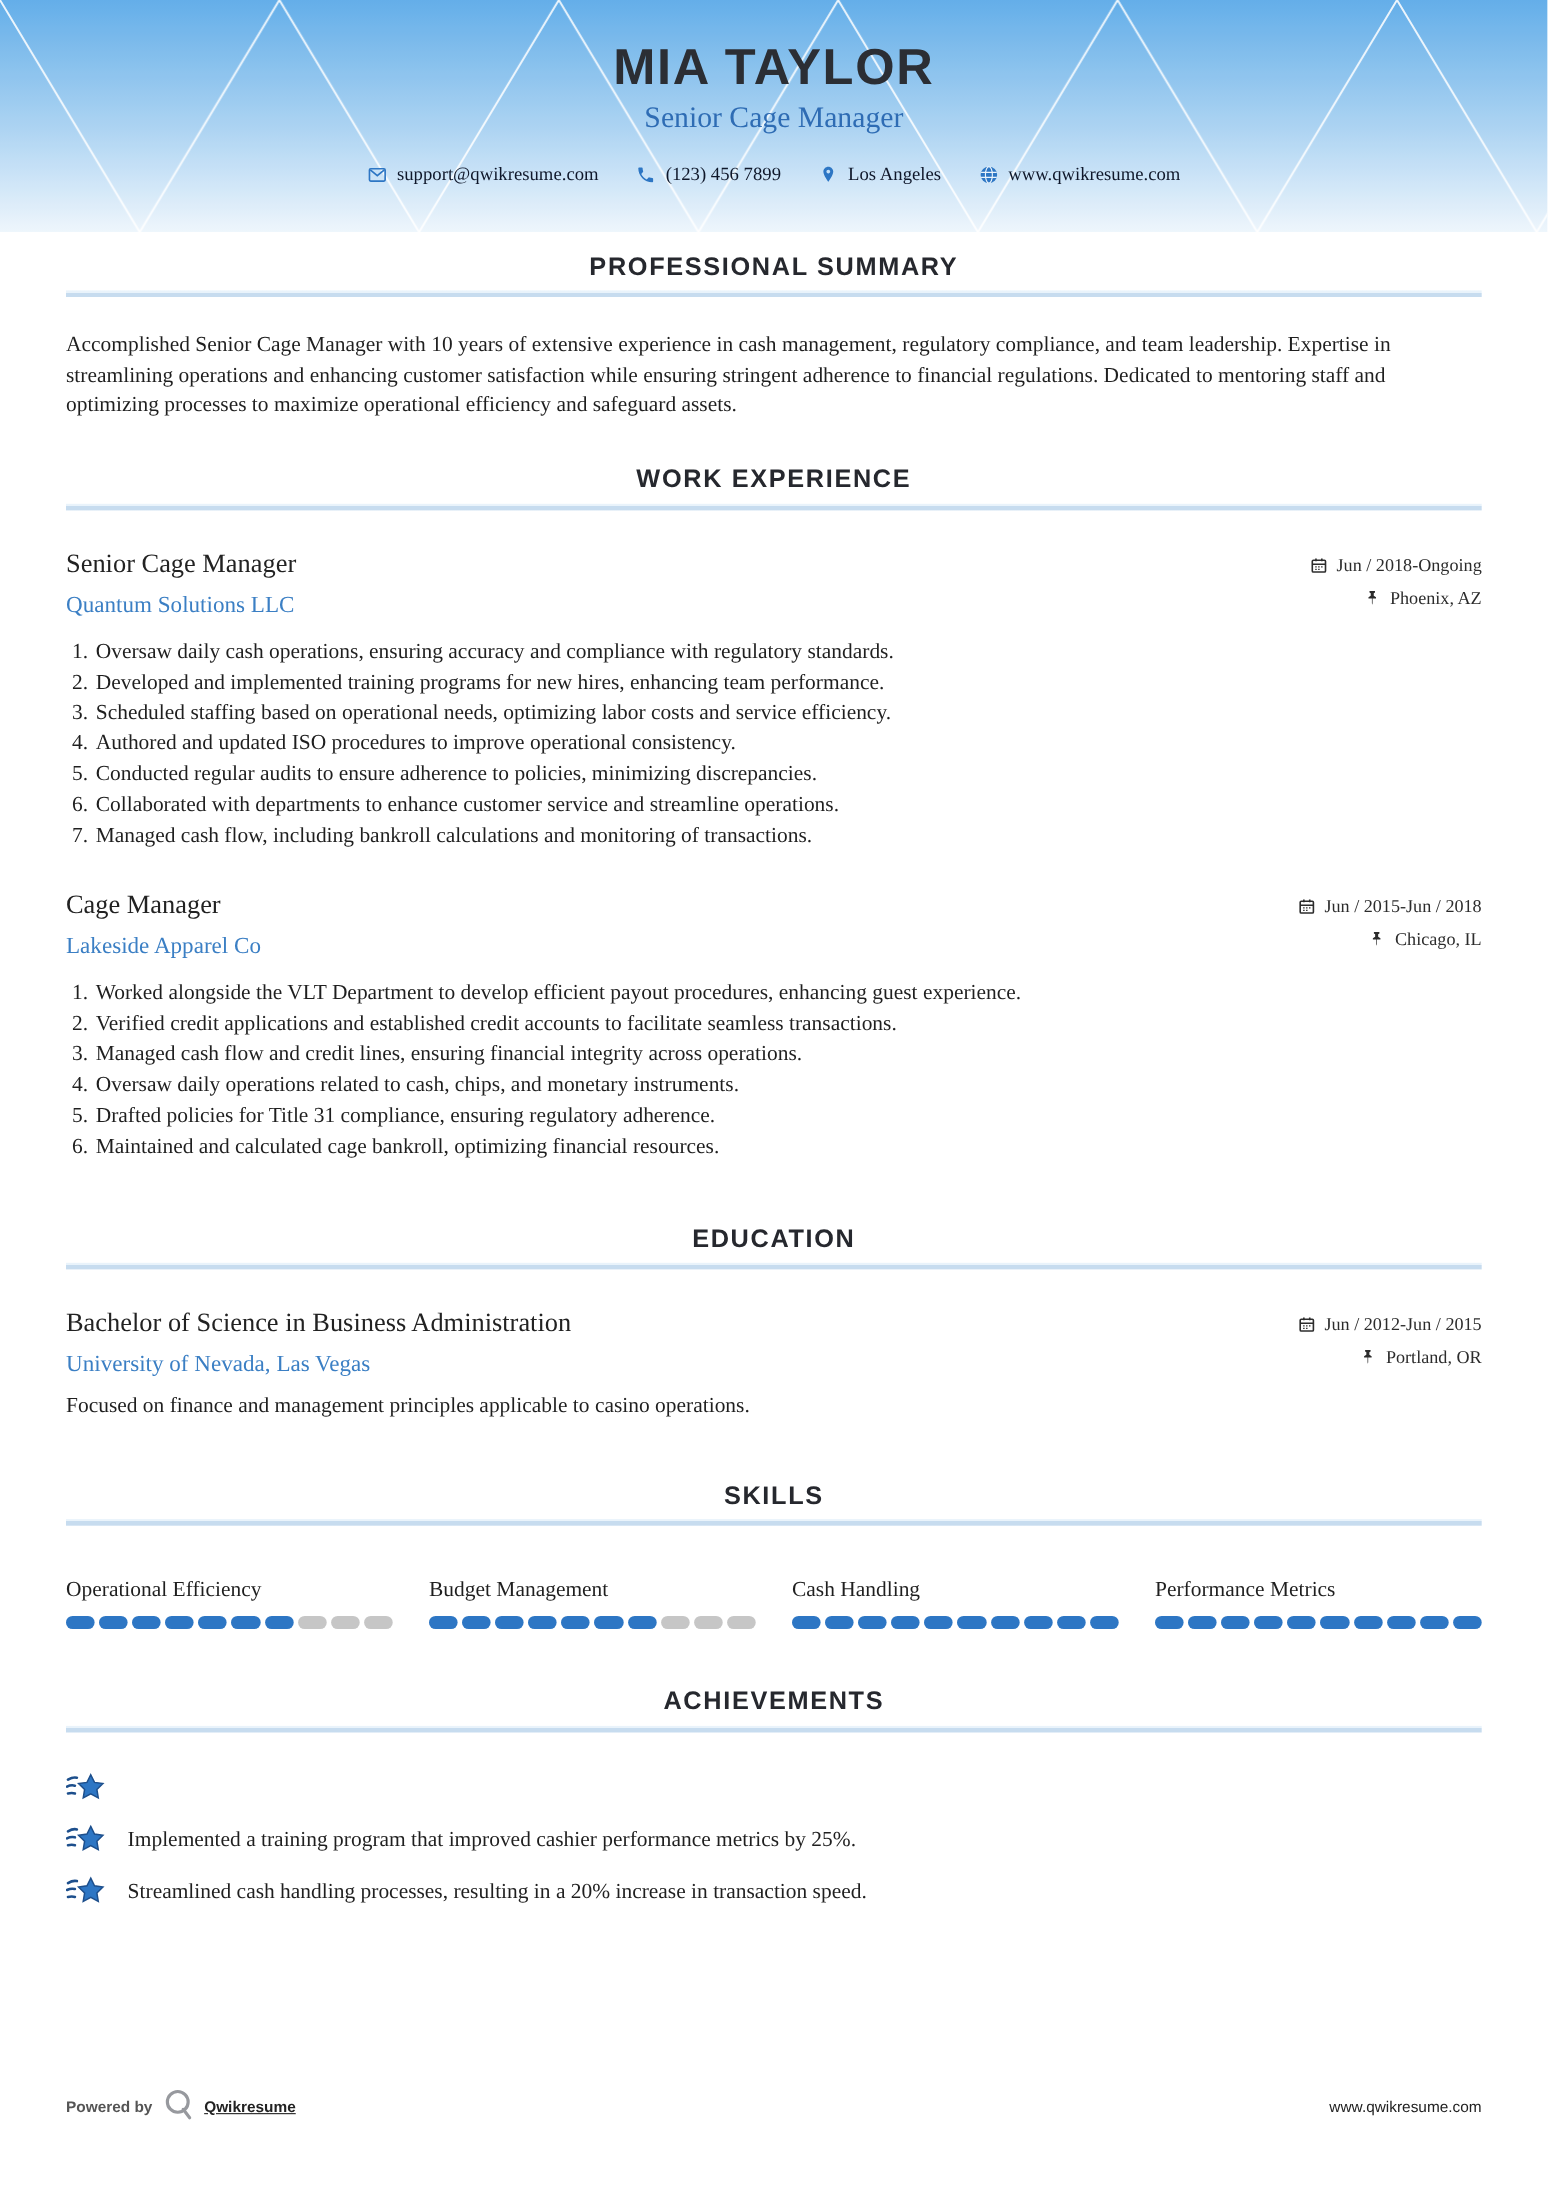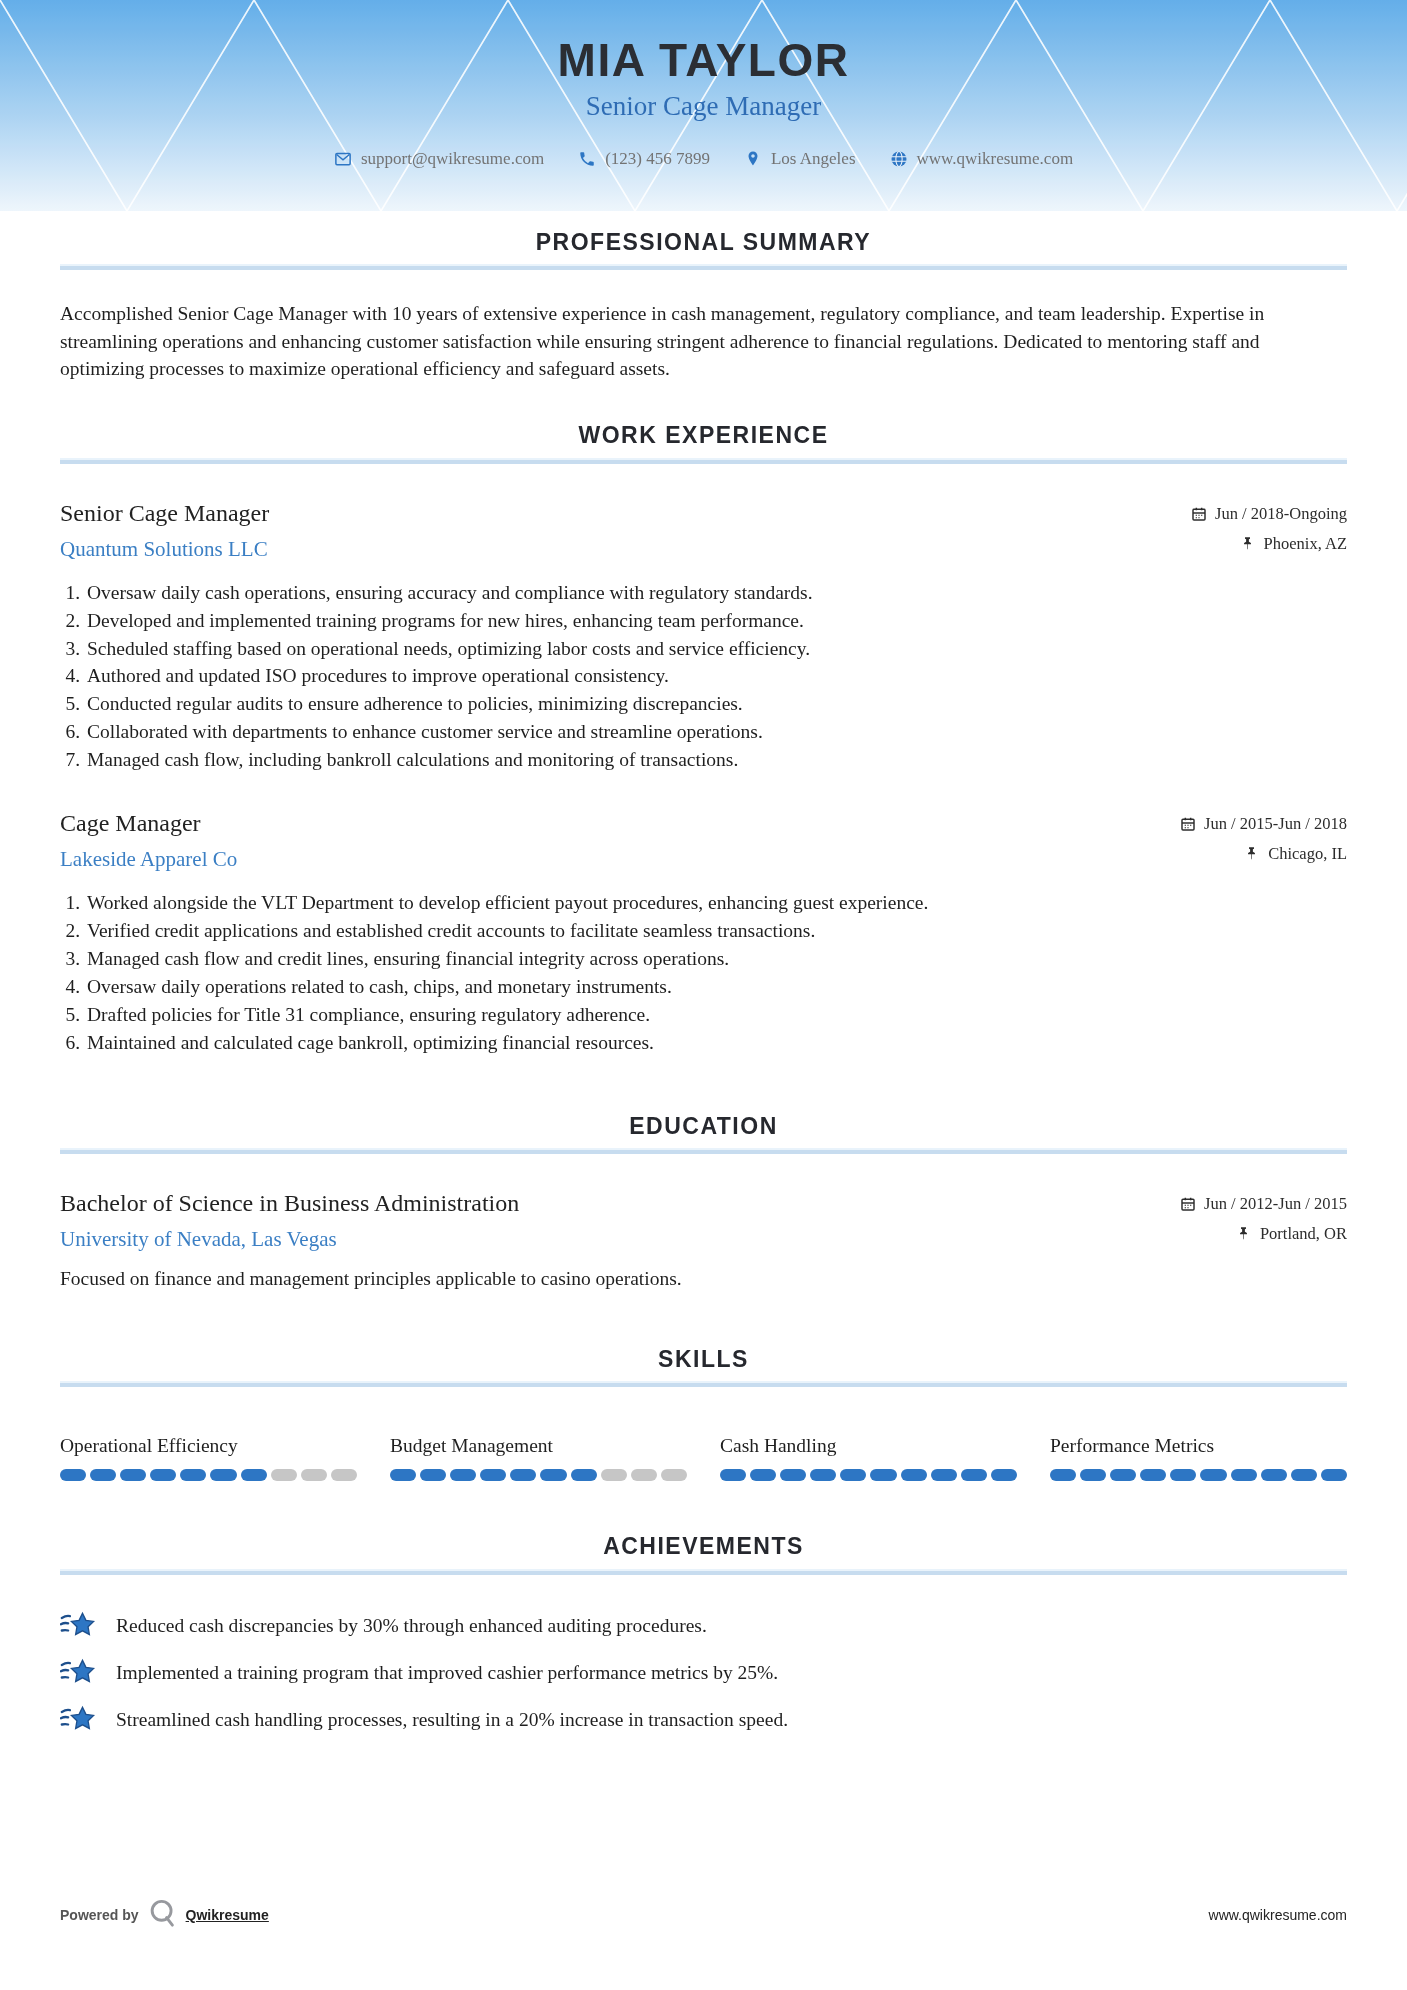--- a/index.html
+++ b/index.html
@@ -12,21 +12,21 @@
   .hero{position:relative;height:211px;overflow:hidden;flex:none;}
   .hero-bg{position:absolute;inset:0;width:100%;height:100%;display:block;}
   .hero-content{position:relative;text-align:center;padding-top:36px;}
   .name{
     font-family:"Liberation Sans","DejaVu Sans",sans-serif;
     font-size:46px;font-weight:800;letter-spacing:1.5px;color:#2b2e34;margin:0;line-height:1.05;
   }
   .subtitle{font-size:27px;color:#2e6cb4;margin-top:7px;}
   .contact-row{
     margin-top:27px;display:flex;justify-content:center;align-items:center;gap:14px;
-    font-size:17px;color:#737373;
+    font-size:17px;color:#0f172a;
   }
   .contact-item{display:flex;align-items:center;gap:9px;margin:0 10px;}
   .cicon{display:inline-flex;width:18px;height:18px;flex:none;}
   
   .content{padding:0 60px;flex:none;}
   .section-head{text-align:center;}
   .section-head h2{
     font-family:"Liberation Sans","DejaVu Sans",sans-serif;
     font-size:23px;font-weight:700;letter-spacing:1.5px;color:#26282e;margin:0;line-height:1.15;
   }
@@ -342,21 +342,20 @@
       <span class="ach-icon">
         <svg viewBox="0 0 40 36" width="36" height="34">
             <g stroke="#1d4f8c" stroke-width="2.6" stroke-linecap="round" fill="none">
               <path d="M2 9 q5 -3 9 -2"></path>
               <path d="M1 16 q4 -2 8 -1"></path>
               <path d="M2 23 q4 -1 7 0"></path>
             </g>
             <path fill="#2d76c4" stroke="#1d4f8c" stroke-width="1.5" d="M25 4l3.8 7.7 8.5 1.2-6.1 6 1.4 8.5L25 23.4l-7.6 4 1.4-8.5-6.1-6 8.5-1.2z"></path>
           </svg>
       </span>
-      <span class="ach-text">Reduced cash discrepancies by 30% through enhanced auditing procedures.</span>
     </div>
     <div class="ach-item">
       <span class="ach-icon">
         <svg viewBox="0 0 40 36" width="36" height="34">
             <g stroke="#1d4f8c" stroke-width="2.6" stroke-linecap="round" fill="none">
               <path d="M2 9 q5 -3 9 -2"></path>
               <path d="M1 16 q4 -2 8 -1"></path>
               <path d="M2 23 q4 -1 7 0"></path>
             </g>
             <path fill="#2d76c4" stroke="#1d4f8c" stroke-width="1.5" d="M25 4l3.8 7.7 8.5 1.2-6.1 6 1.4 8.5L25 23.4l-7.6 4 1.4-8.5-6.1-6 8.5-1.2z"></path>

